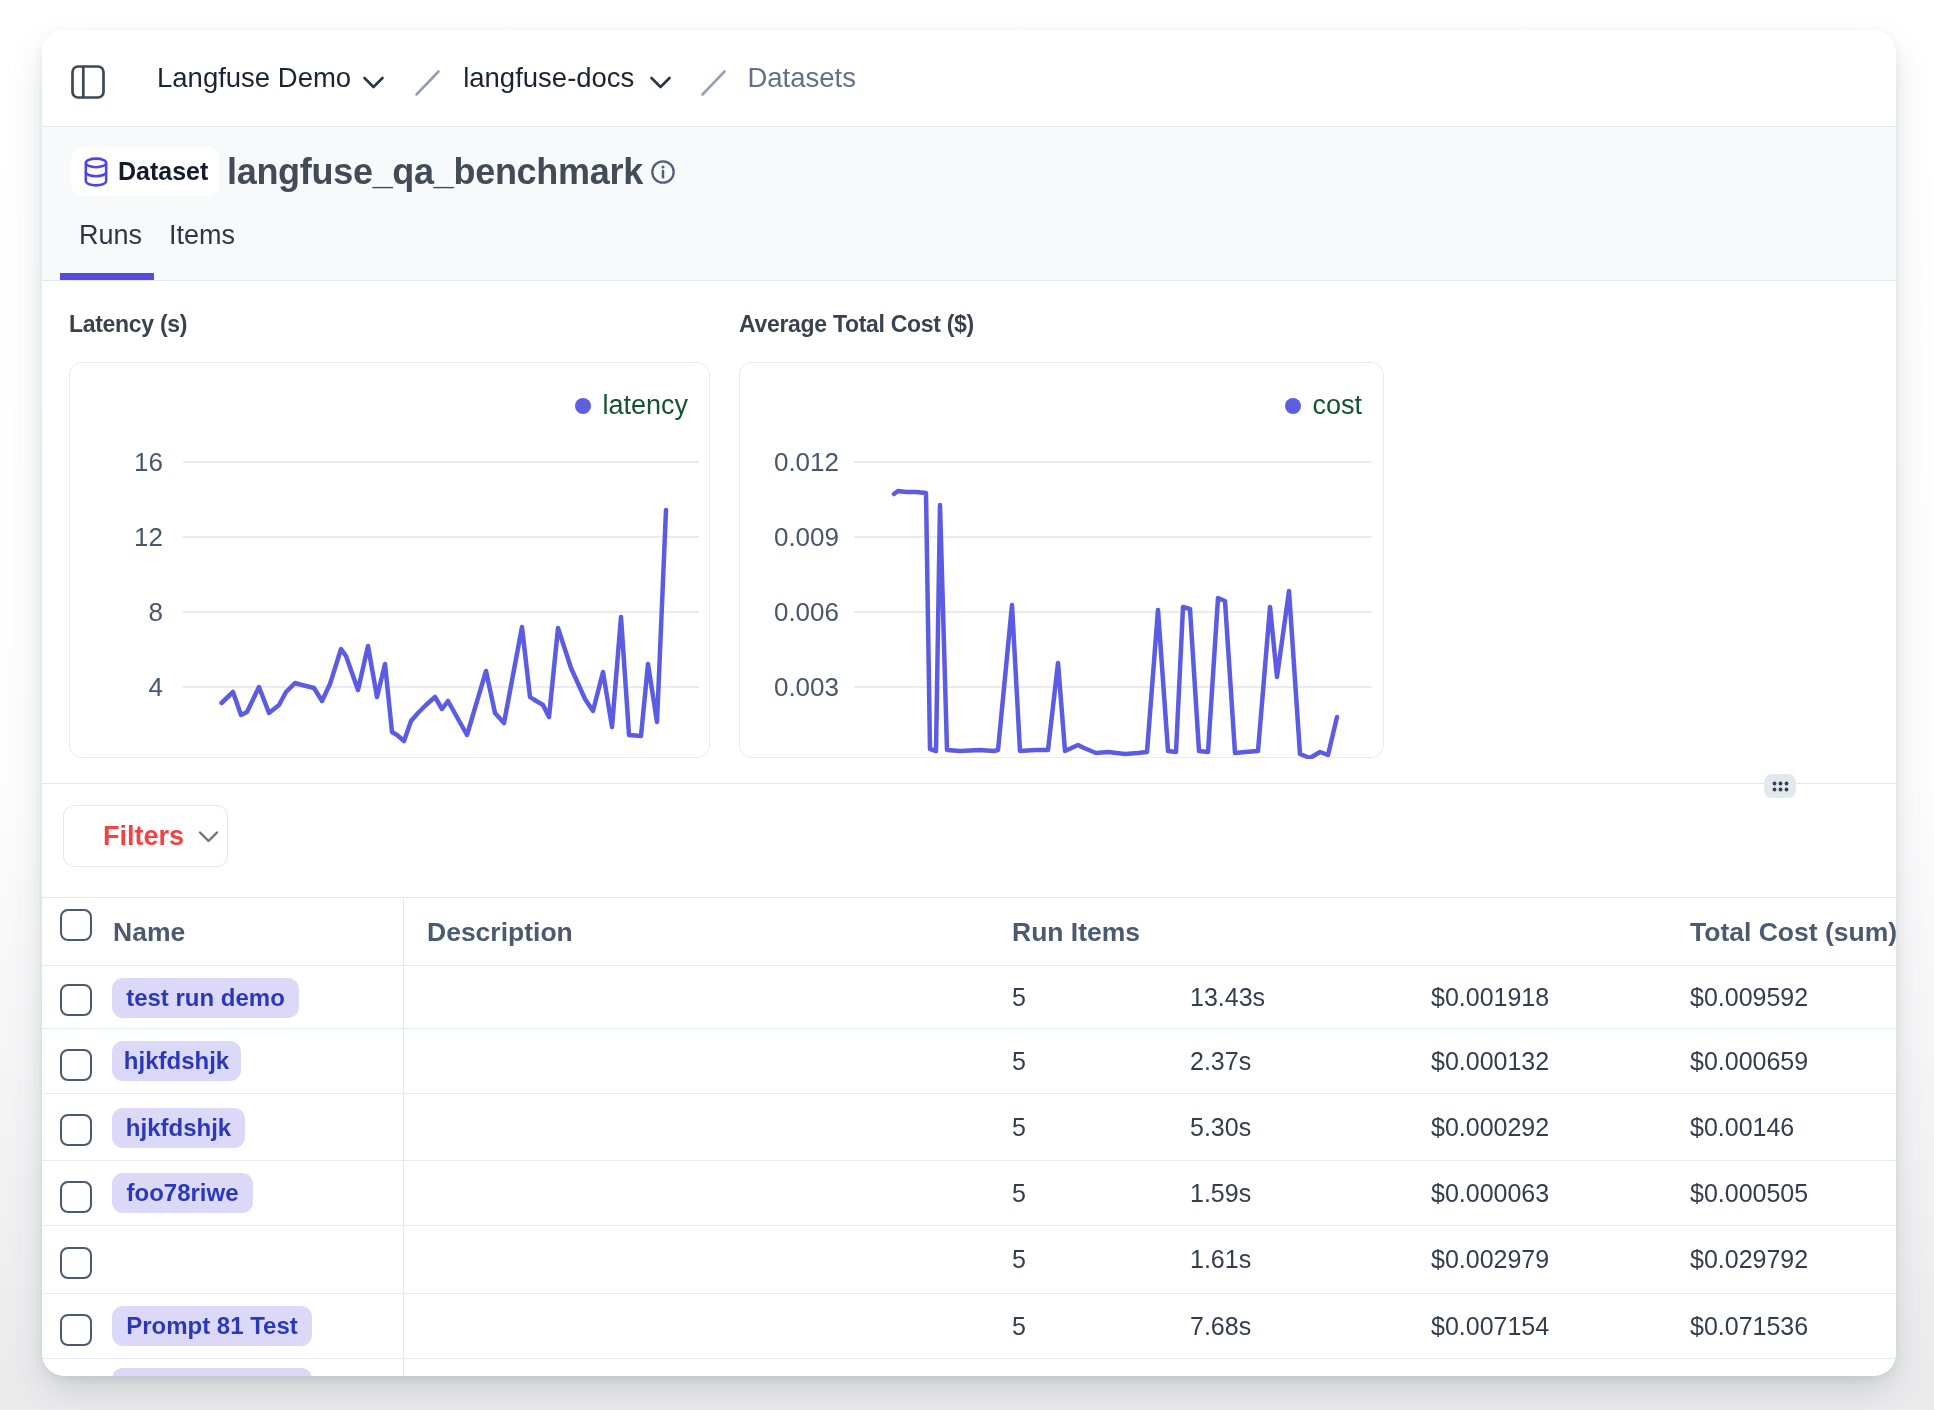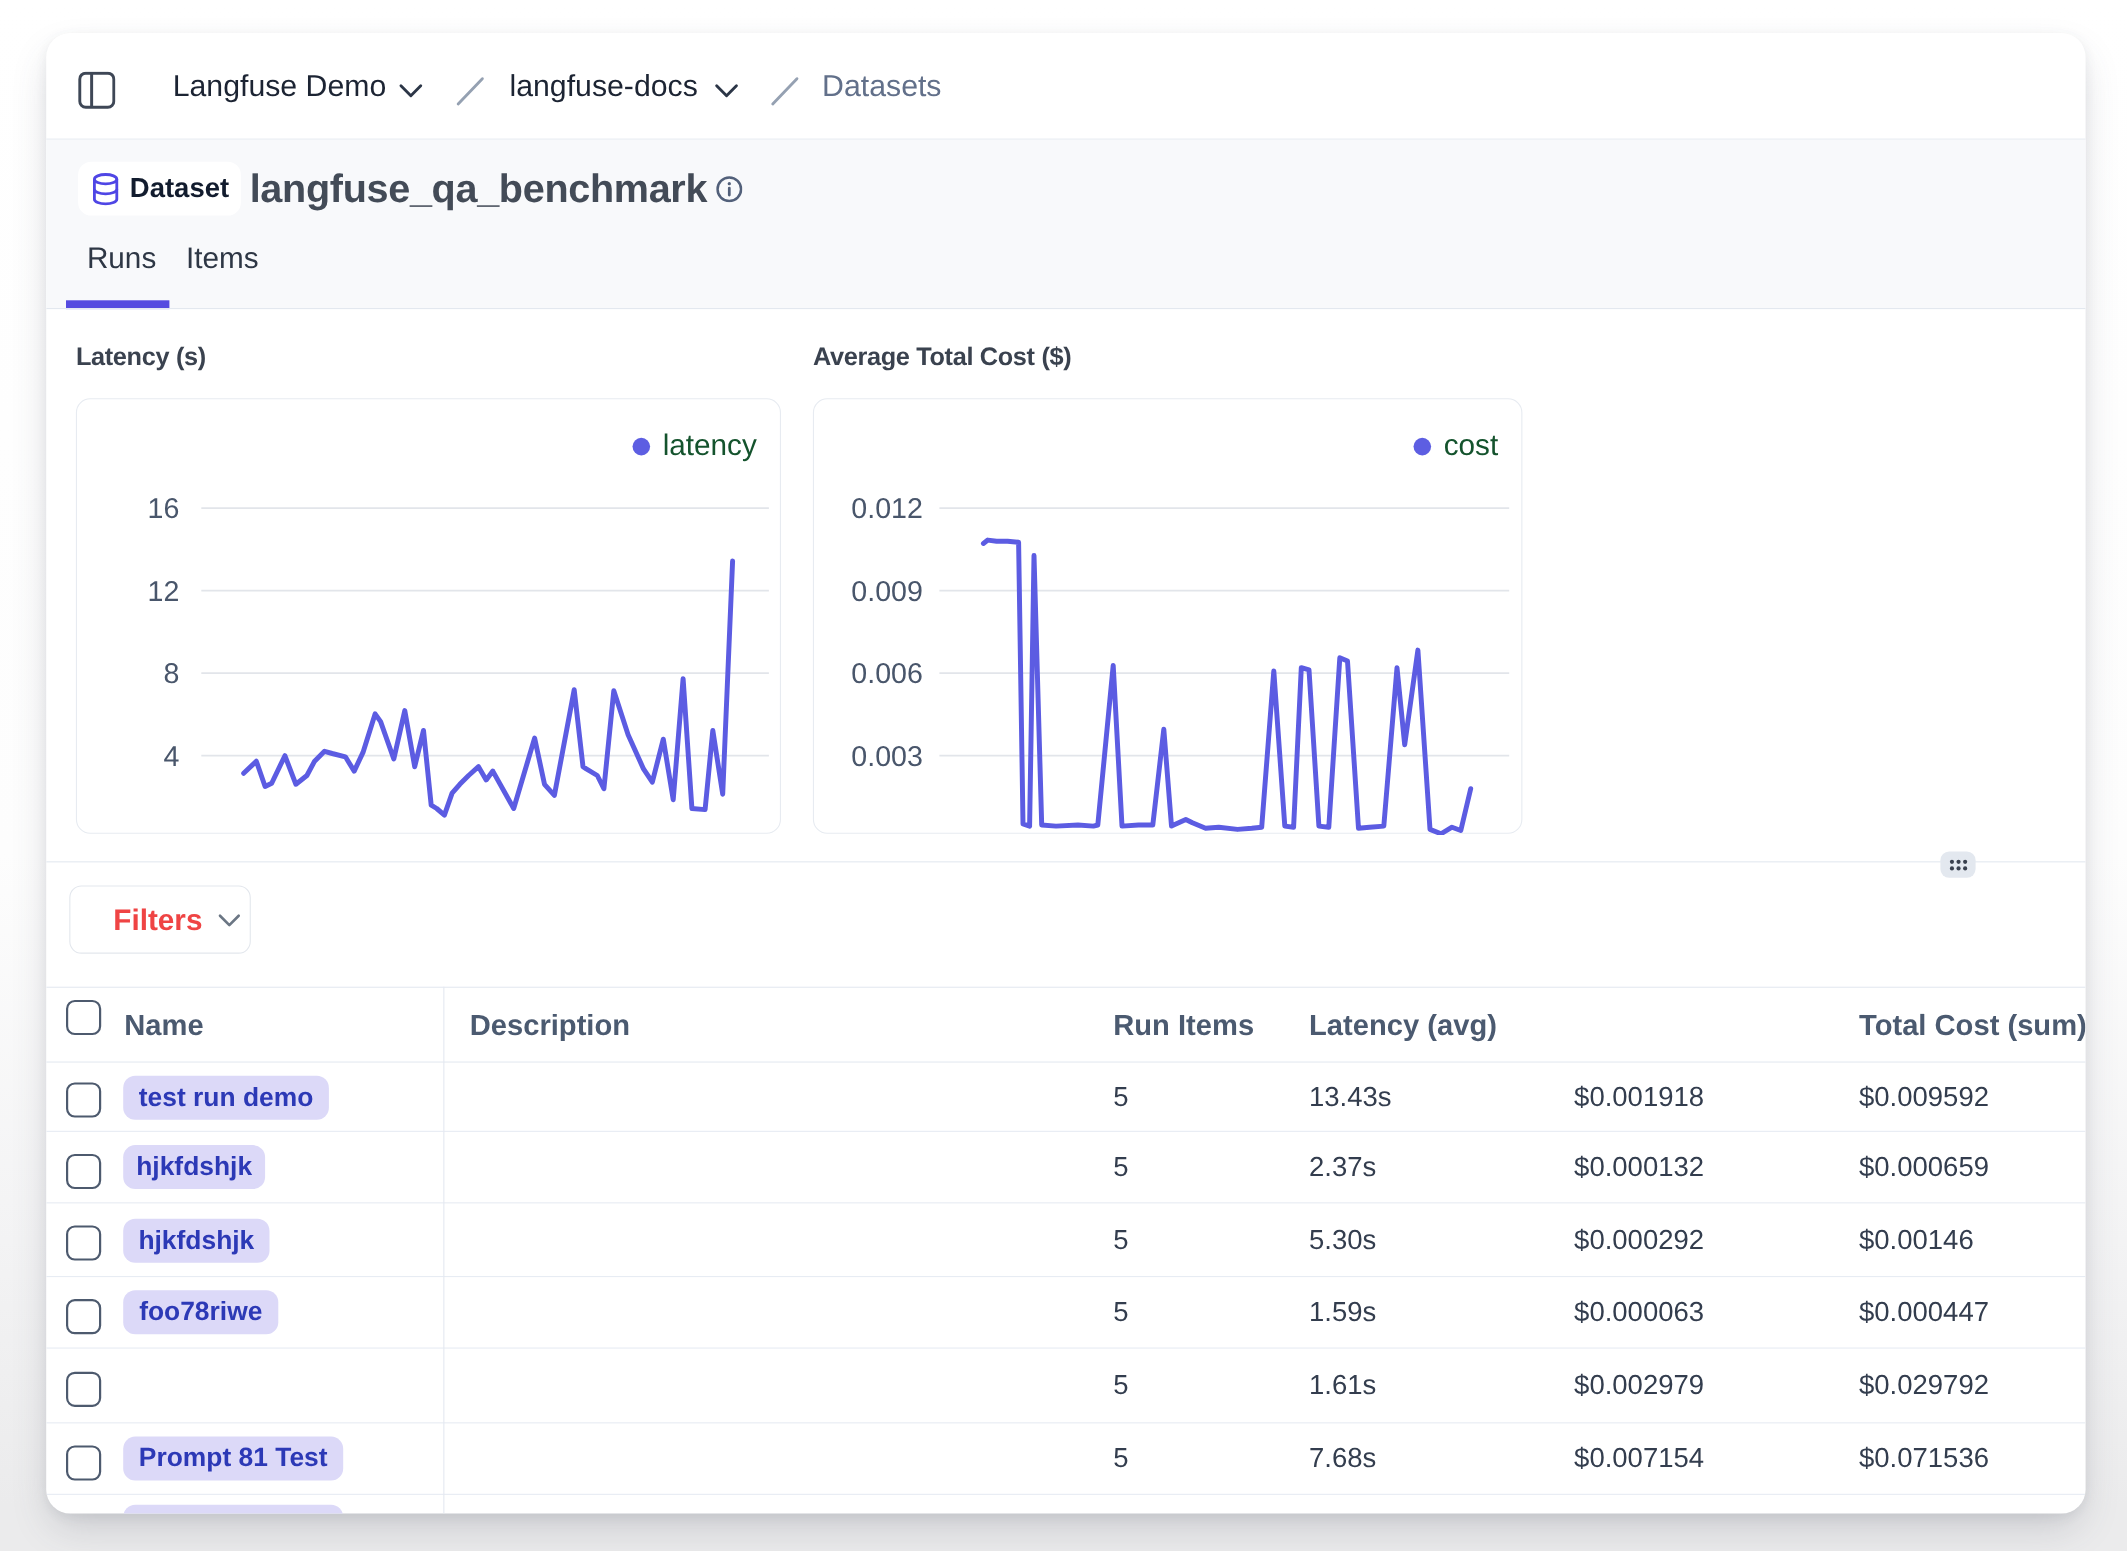--- a/index.html
+++ b/index.html
@@ -131,21 +131,20 @@
       <svg width="23" height="23" viewBox="0 0 23 23">
         <path d="M3 7.5 L11.5 16 L20 7.5" fill="none" stroke="#6b7684" stroke-width="2.4" stroke-linecap="round" stroke-linejoin="round"></path>
       </svg>
     </div>
 
   <div class="thead">
     <div class="hcb"></div>
     <div class="th" style="left:71px">Name</div>
     <div class="th" style="left:385px">Description</div>
     <div class="th" style="left:970px">Run Items</div>
-    <div class="th" style="left:1148px">Latency (avg)</div>
     <div class="th" style="left:1648px">Total Cost (sum)</div>
   </div>
 <div class="row" style="top:936px;height:63px">
 <div class="cb" style="top:18px"></div>
 <div class="badge" style="width:187px;top:12px">test run demo</div>
 <div class="cell" style="left:970px">5</div>
 <div class="cell" style="left:1148px">13.43s</div>
 <div class="cell" style="left:1389px">$0.001918</div>
 <div class="cell" style="left:1648px">$0.009592</div>
 </div>
@@ -164,21 +163,21 @@
 <div class="cell" style="left:1148px">5.30s</div>
 <div class="cell" style="left:1389px">$0.000292</div>
 <div class="cell" style="left:1648px">$0.00146</div>
 </div>
 <div class="row" style="top:1131px;height:65px">
 <div class="cb" style="top:20px"></div>
 <div class="badge" style="width:141px;top:12px">foo78riwe</div>
 <div class="cell" style="left:970px">5</div>
 <div class="cell" style="left:1148px">1.59s</div>
 <div class="cell" style="left:1389px">$0.000063</div>
-<div class="cell" style="left:1648px">$0.000447</div>
+<div class="cell" style="left:1648px">$0.000505</div>
 </div>
 <div class="row" style="top:1196px;height:68px">
 <div class="cb" style="top:21px"></div>
 <div class="cell" style="left:970px">5</div>
 <div class="cell" style="left:1148px">1.61s</div>
 <div class="cell" style="left:1389px">$0.002979</div>
 <div class="cell" style="left:1648px">$0.029792</div>
 </div>
 <div class="row" style="top:1264px;height:65px">
 <div class="cb" style="top:20px"></div>

